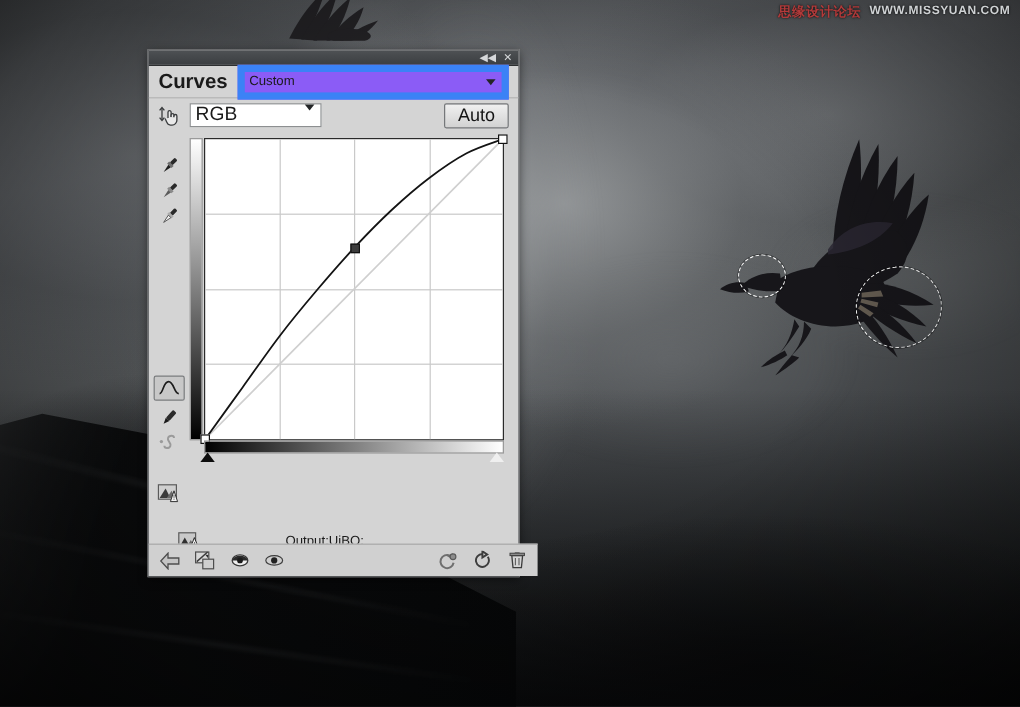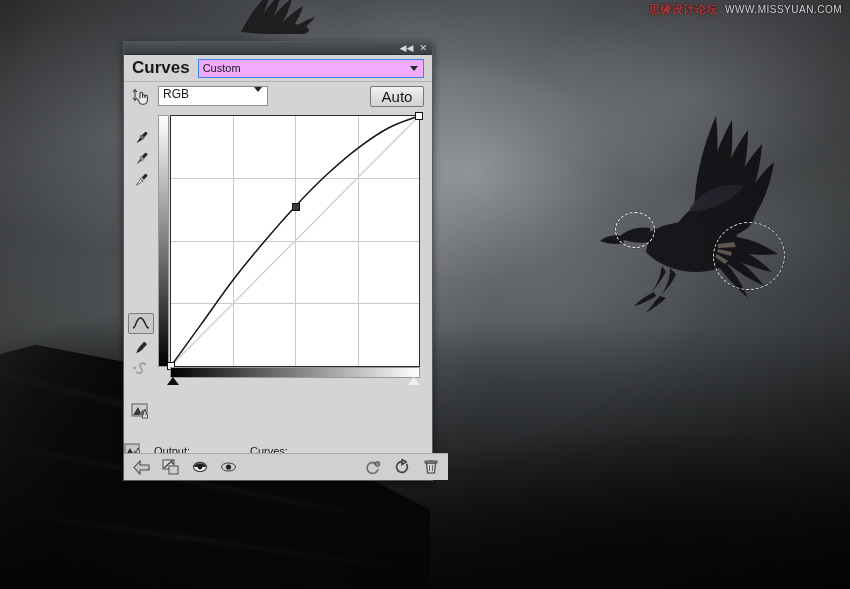--- a/index.html
+++ b/index.html
@@ -57,21 +57,21 @@
   #ants-beak{left:615px;top:212px;width:38px;height:34px;}
   #ants-tail{left:713px;top:222px;width:70px;height:66px;transform:rotate(-8deg);}
 
   
   #bird-top{position:absolute;left:205px;top:-14px;width:112px;height:48px;}
 
   
   #wm-top{position:absolute;right:8px;top:2px;display:flex;align-items:center;gap:7px;
           font-size:11px;letter-spacing:.5px;}
   #wm-top .cn{color:#b23a3a;font-weight:bold;font-size:11px;text-shadow:0 0 2px #000;}
-  #wm-top .en{color:#cfd2d4;font-weight:normal;font-size:10px;text-shadow:0 0 2px #000;}
+  #wm-top .en{color:#cfd2d4;font-weight:bold;font-size:10px;text-shadow:0 0 2px #000;}
 
   #wm-bottom{position:absolute;right:10px;bottom:14px;text-align:right;line-height:1;}
   #wm-bottom .big{font-size:38px;font-weight:bold;color:#2f7fe0;
         text-shadow:1px 1px 0 #0b2a52, -1px -1px 0 #79b4f5, 0 0 6px rgba(40,110,200,.6);
         letter-spacing:1px;font-family:"Liberation Sans",sans-serif;}
   #wm-bottom .small{font-size:13px;color:rgba(190,195,200,.30);letter-spacing:2px;
         margin-top:-14px;margin-right:6px;}
 
   
   #panel{position:absolute;left:123px;top:41px;width:308px;height:438px;
@@ -94,30 +94,30 @@
   #tab-filler{flex:1;display:flex;align-items:center;justify-content:flex-end;padding-right:6px;}
   #panel-menu{display:flex;align-items:center;gap:2px;}
   #panel-menu .bars{display:flex;flex-direction:column;gap:1.5px;}
   #panel-menu .bars i{display:block;width:11px;height:1.5px;background:#2b2d2f;}
   #panel-menu .tri{width:0;height:0;border-left:3px solid #2b2d2f;border-top:2.5px solid transparent;border-bottom:2.5px solid transparent;}
 
   
   #presetrow{height:26px;display:flex;align-items:center;padding:0 8px;gap:8px;
              border-bottom:1px solid #b4b4b4;}
   #preset-label{font-weight:bold;font-size:17px;}
-  #preset-select{flex:1;height:17px;background:#f0abfc;border:1px solid #3b82f6;
+  #preset-select{flex:1;height:17px;background:#8b5cf6;border:6px solid #3b82f6;
              display:flex;align-items:center;padding:0 4px;position:relative;font-size:11px;}
   #preset-select .caret{position:absolute;right:5px;width:0;height:0;
              border-left:4px solid transparent;border-right:4px solid transparent;border-top:5px solid #232527;}
 
   
   #channelrow{height:28px;display:flex;align-items:center;padding:0 8px 0 6px;gap:6px;}
   #target-tool{width:22px;height:20px;display:flex;align-items:center;justify-content:center;}
   #channel-select{width:100px;height:18px;background:#fff;border:1px solid #8d8f91;
-             display:flex;align-items:flex-start;padding:0 4px;position:relative;font-size:12px;}
+             display:flex;align-items:flex-start;padding:0 4px;position:relative;font-size:16px;}
   #channel-select .caret{position:absolute;right:5px;width:0;height:0;
              border-left:4px solid transparent;border-right:4px solid transparent;border-top:5px solid #232527;}
   #auto-btn{margin-left:auto;width:52px;height:19px;background:linear-gradient(to bottom,#f0f0f0,#d2d2d2);
              border:1px solid #75777a;border-radius:2px;display:flex;align-items:center;justify-content:center;
              font-size:15px;color:#141414;}
 
   
   #panelbody{display:flex;height:311px;}
   #toolstrip{width:34px;display:flex;flex-direction:column;align-items:center;padding-top:2px;gap:0;}
   .tool{width:26px;height:22px;display:flex;align-items:center;justify-content:center;}
@@ -140,21 +140,21 @@
          background:linear-gradient(to right,#000000,#ffffff);border:1px solid #9a9a9a;}
   .tri-blk{position:absolute;left:9px;top:262px;width:0;height:0;
         border-left:6px solid transparent;border-right:6px solid transparent;border-bottom:8px solid #0d0d0d;}
   .tri-wht{position:absolute;left:250px;top:262px;width:0;height:0;
         border-left:6px solid transparent;border-right:6px solid transparent;border-bottom:8px solid #efefef;}
   .tri-wht::after{content:"";position:absolute;left:-6px;top:0;width:0;height:0;
         border-left:6px solid transparent;border-right:6px solid transparent;border-bottom:8px solid transparent;}
 
   
   #readout{position:absolute;left:0;bottom:18px;width:100%;height:22px;
-        display:flex;align-items:center;gap:0;padding-left:0;}
+        display:flex;align-items:center;gap:0;padding-left:24px;text-align:right;}
   #clip-warn{width:20px;height:18px;margin-right:10px;display:flex;align-items:center;justify-content:center;}
   #out-label{width:96px;font-size:11px;}
   #in-label{font-size:11px;}
 
   
   #bottombar{position:absolute;left:0;bottom:0;width:100%;height:26px;
         background:#d0d0d0;border-top:1px solid #a8a8a8;display:flex;align-items:center;
         padding:0 8px;gap:10px;}
   #bottombar .spacer{flex:1;}
   .bbtn{width:19px;height:19px;display:flex;align-items:center;justify-content:center;}
@@ -385,21 +385,21 @@
           <path d="M8 13 L11 8 L14 13 Z" fill="#6a6a6a"></path>
           <path d="M14 6 l4 10 h-8 Z" fill="#f4f4f4" stroke="#1f1f1f" stroke-width=".8"></path>
           <text x="14" y="15" font-size="7" text-anchor="middle" fill="#111">!</text>
         </svg>
       </div>
       <div id="out-label">
         <span>Output:</span>
         <span></span>
       </div>
       <div id="in-label">
-        <span>Curves:</span>
+        <span>UiBQ:</span>
         <span></span>
       </div>
     </div>
 
     <div id="bottombar">
       <div class="bbtn">
         <svg width="18" height="15" viewBox="0 0 18 15">
           <path d="M7 1 L1 7.5 L7 14 V10 H16 V5 H7 Z" fill="#c4c4c4" stroke="#4d4d4d" stroke-width="1.1"></path>
         </svg>
       </div>

